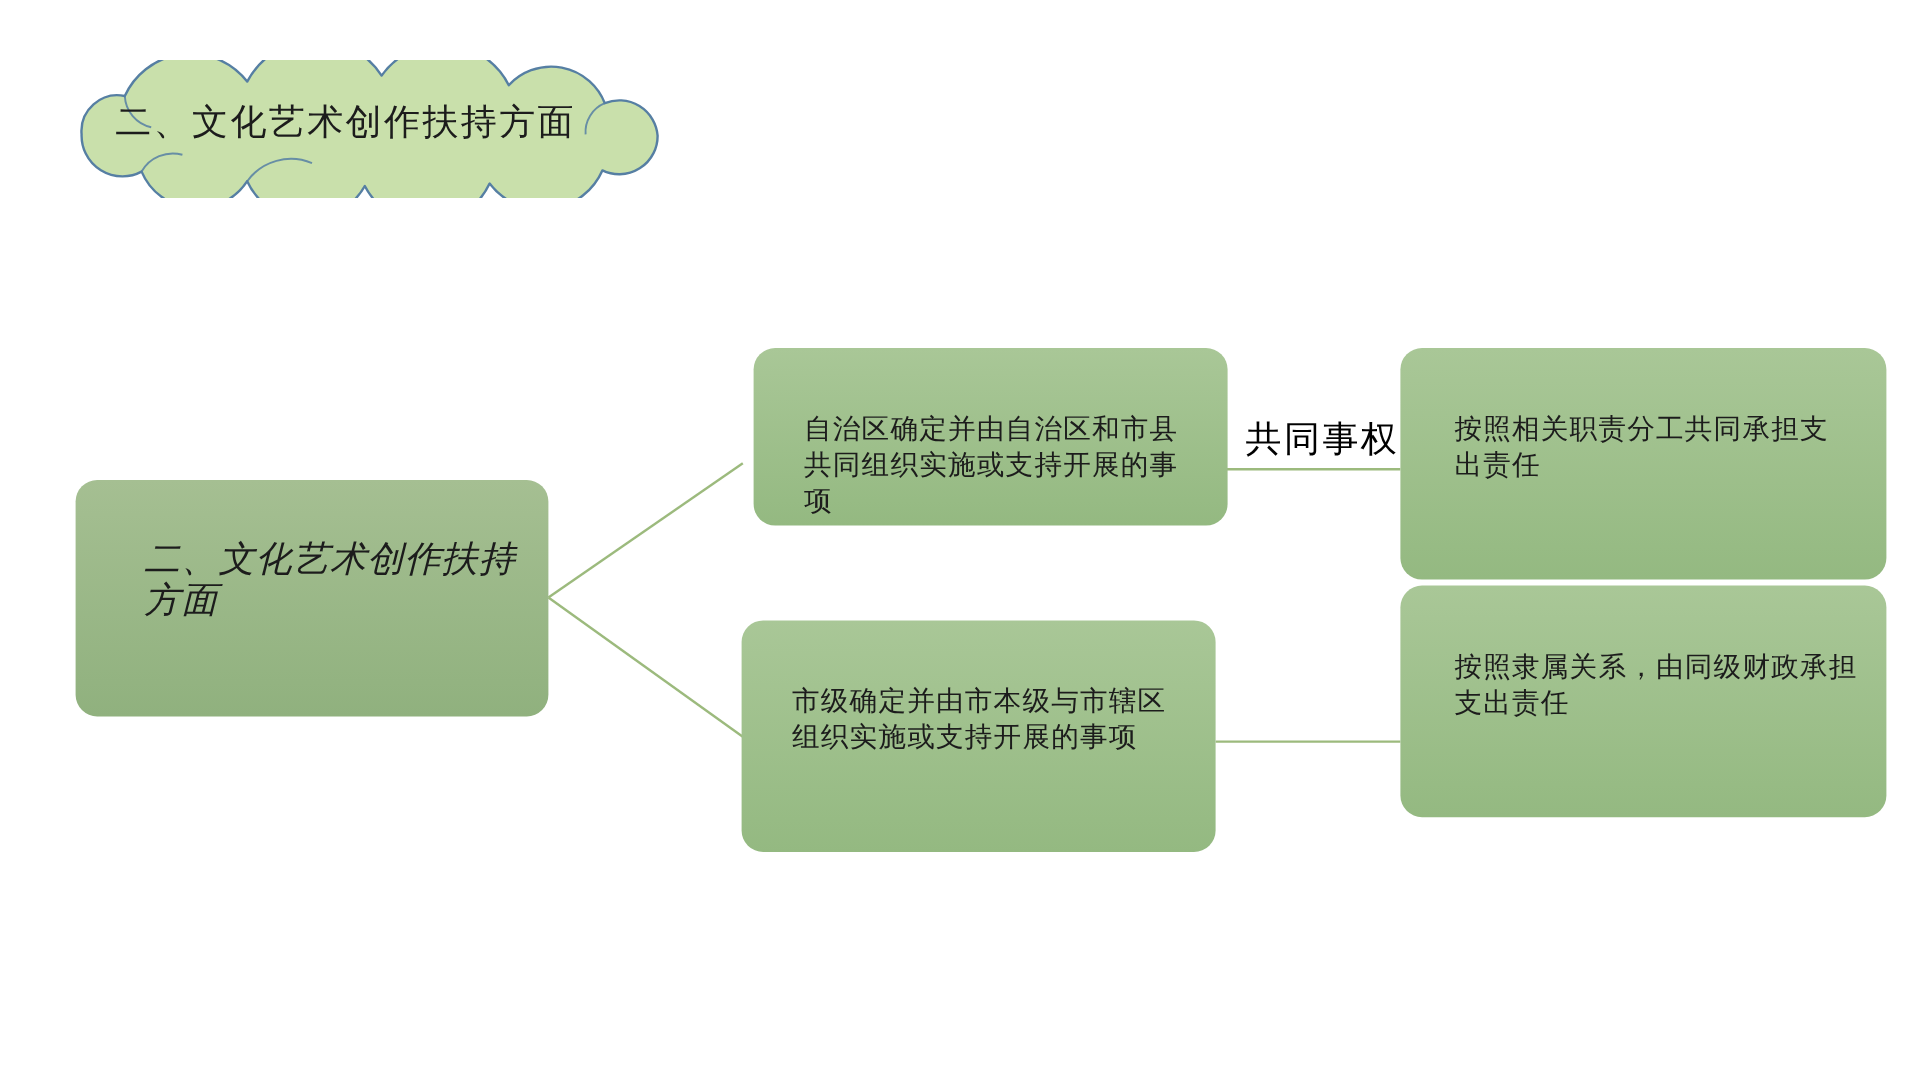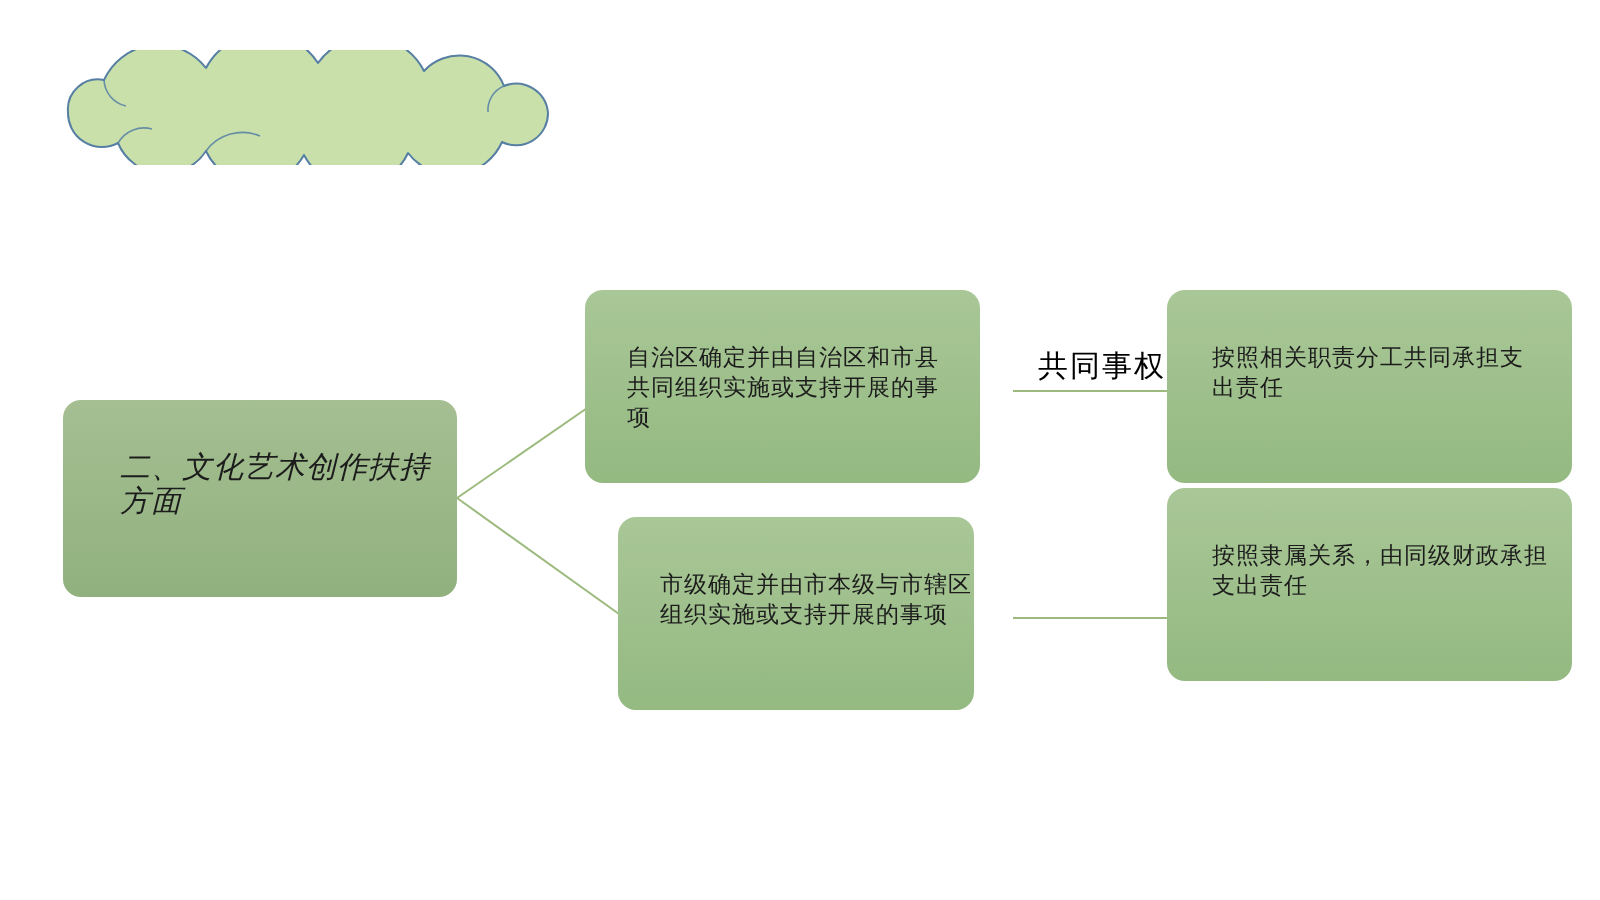--- a/index.html
+++ b/index.html
@@ -27,22 +27,22 @@
     border-radius:18px;color:var(--text);
   }
   .branch-grad{background:linear-gradient(to bottom,var(--box-top) 0%,var(--box-bottom) 100%);}
   .root-grad{background:linear-gradient(to bottom,var(--root-top) 0%,var(--root-bottom) 100%);font-style:italic;}
 
   .node-text{white-space:pre;}
 
   .root-node{left:63px;top:400px;width:394px;height:197px;}
   .root-node .node-text{padding:50px 28px 0 57px;font-size:30px;line-height:34px;letter-spacing:1px;}
 
-  .item-node-top{left:585px;top:290px;width:395px;height:193px;}
-  .item-node-bottom{left:618px;top:517px;width:356px;height:193px;}
+  .item-node-top{left:628px;top:290px;width:395px;height:148px;}
+  .item-node-bottom{left:618px;top:517px;width:395px;height:193px;}
   .item-node-top .node-text,.item-node-bottom .node-text{padding:53px 26px 0 42px;font-size:23px;line-height:30px;letter-spacing:1px;}
 
   .result-node-top{left:1167px;top:290px;width:405px;height:193px;}
   .result-node-bottom{left:1167px;top:488px;width:405px;height:193px;}
   .result-node-top .node-text,.result-node-bottom .node-text{padding:53px 44px 0 45px;font-size:23px;line-height:30px;letter-spacing:1px;}
 
   .edge-label{
     left:1038px;top:346px;font-size:30px;letter-spacing:2px;color:var(--label-text);white-space:pre;
   }
 </style>
@@ -71,20 +71,21 @@
          A 58 58 0 0 1 248 105
          A 55 55 0 0 1 150 101
          A 50 50 0 0 1 62 93
          A 34 34 0 0 1 12 62 Z"></path>
     <path class="cloud-inner-arc" d="M 48 30 A 28 28 0 0 0 70 56"></path>
     <path class="cloud-inner-arc" d="M 448 36 A 26 26 0 0 0 432 62"></path>
     <path class="cloud-inner-arc" d="M 150 101 A 45 45 0 0 1 204 86"></path>
     <path class="cloud-inner-arc" d="M 62 93 A 30 30 0 0 1 96 79"></path>
   </svg>
 
+  <div class="abs cloud-title">二、文化艺术创作扶持方面</div>
 
   <div class="abs node root-grad root-node">
     <div class="node-text">二、文化艺术创作扶持
 方面</div>
   </div>
 
   <div class="abs node branch-grad item-node-top">
     <div class="node-text">自治区确定并由自治区和市县
 共同组织实施或支持开展的事
 项</div>

